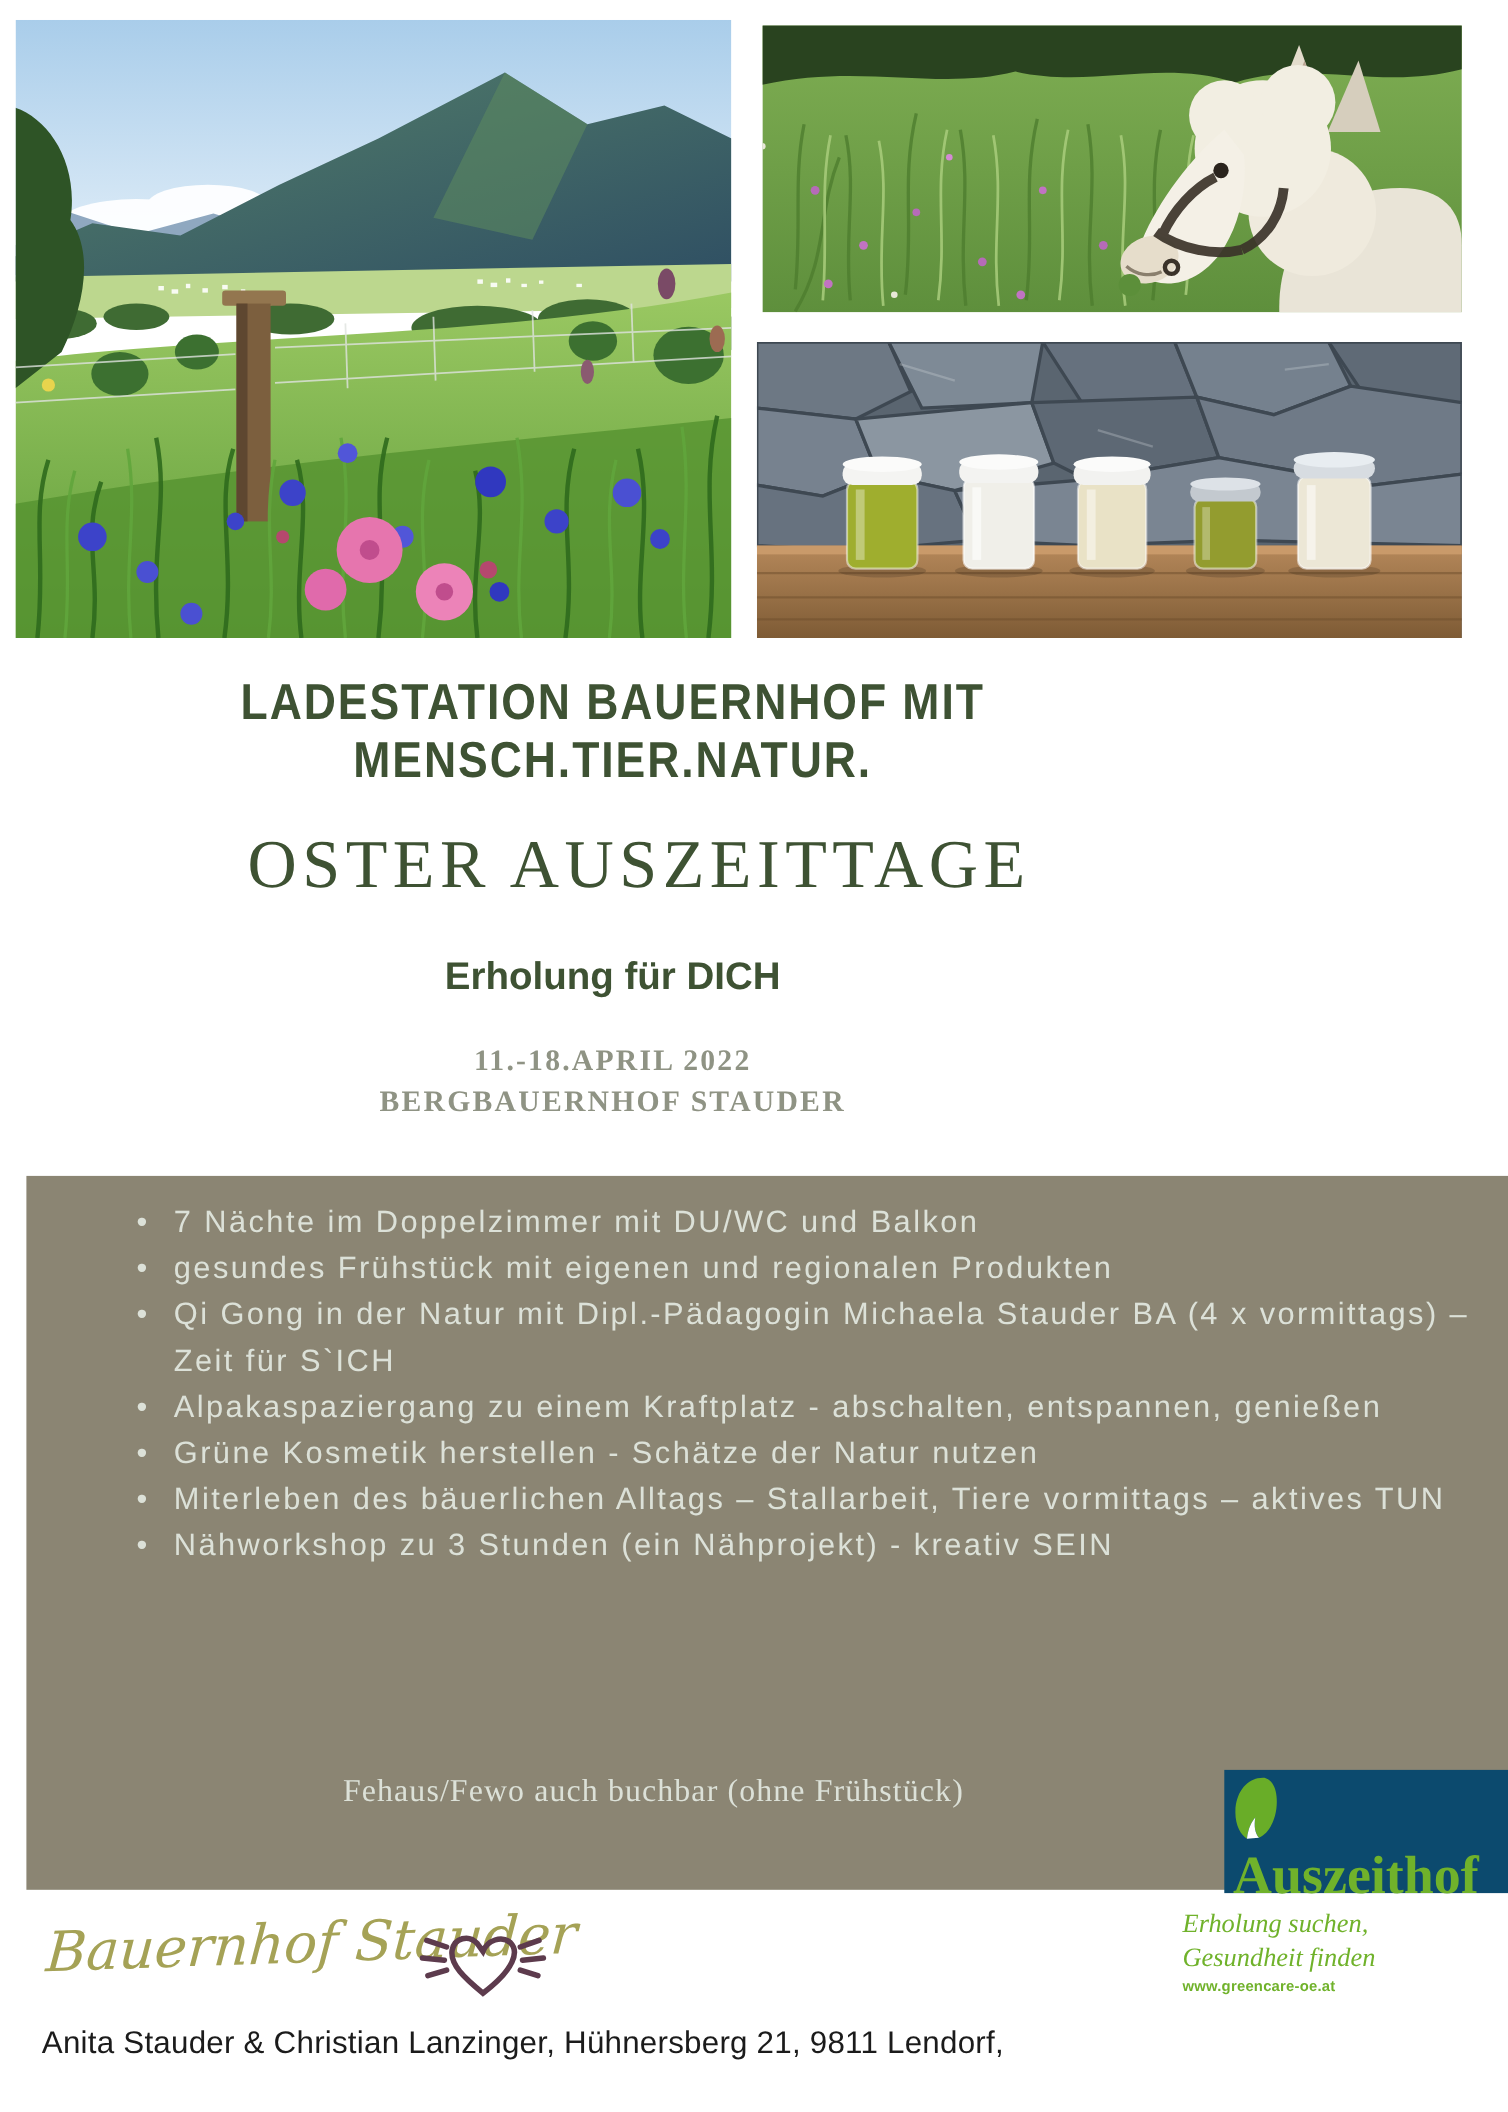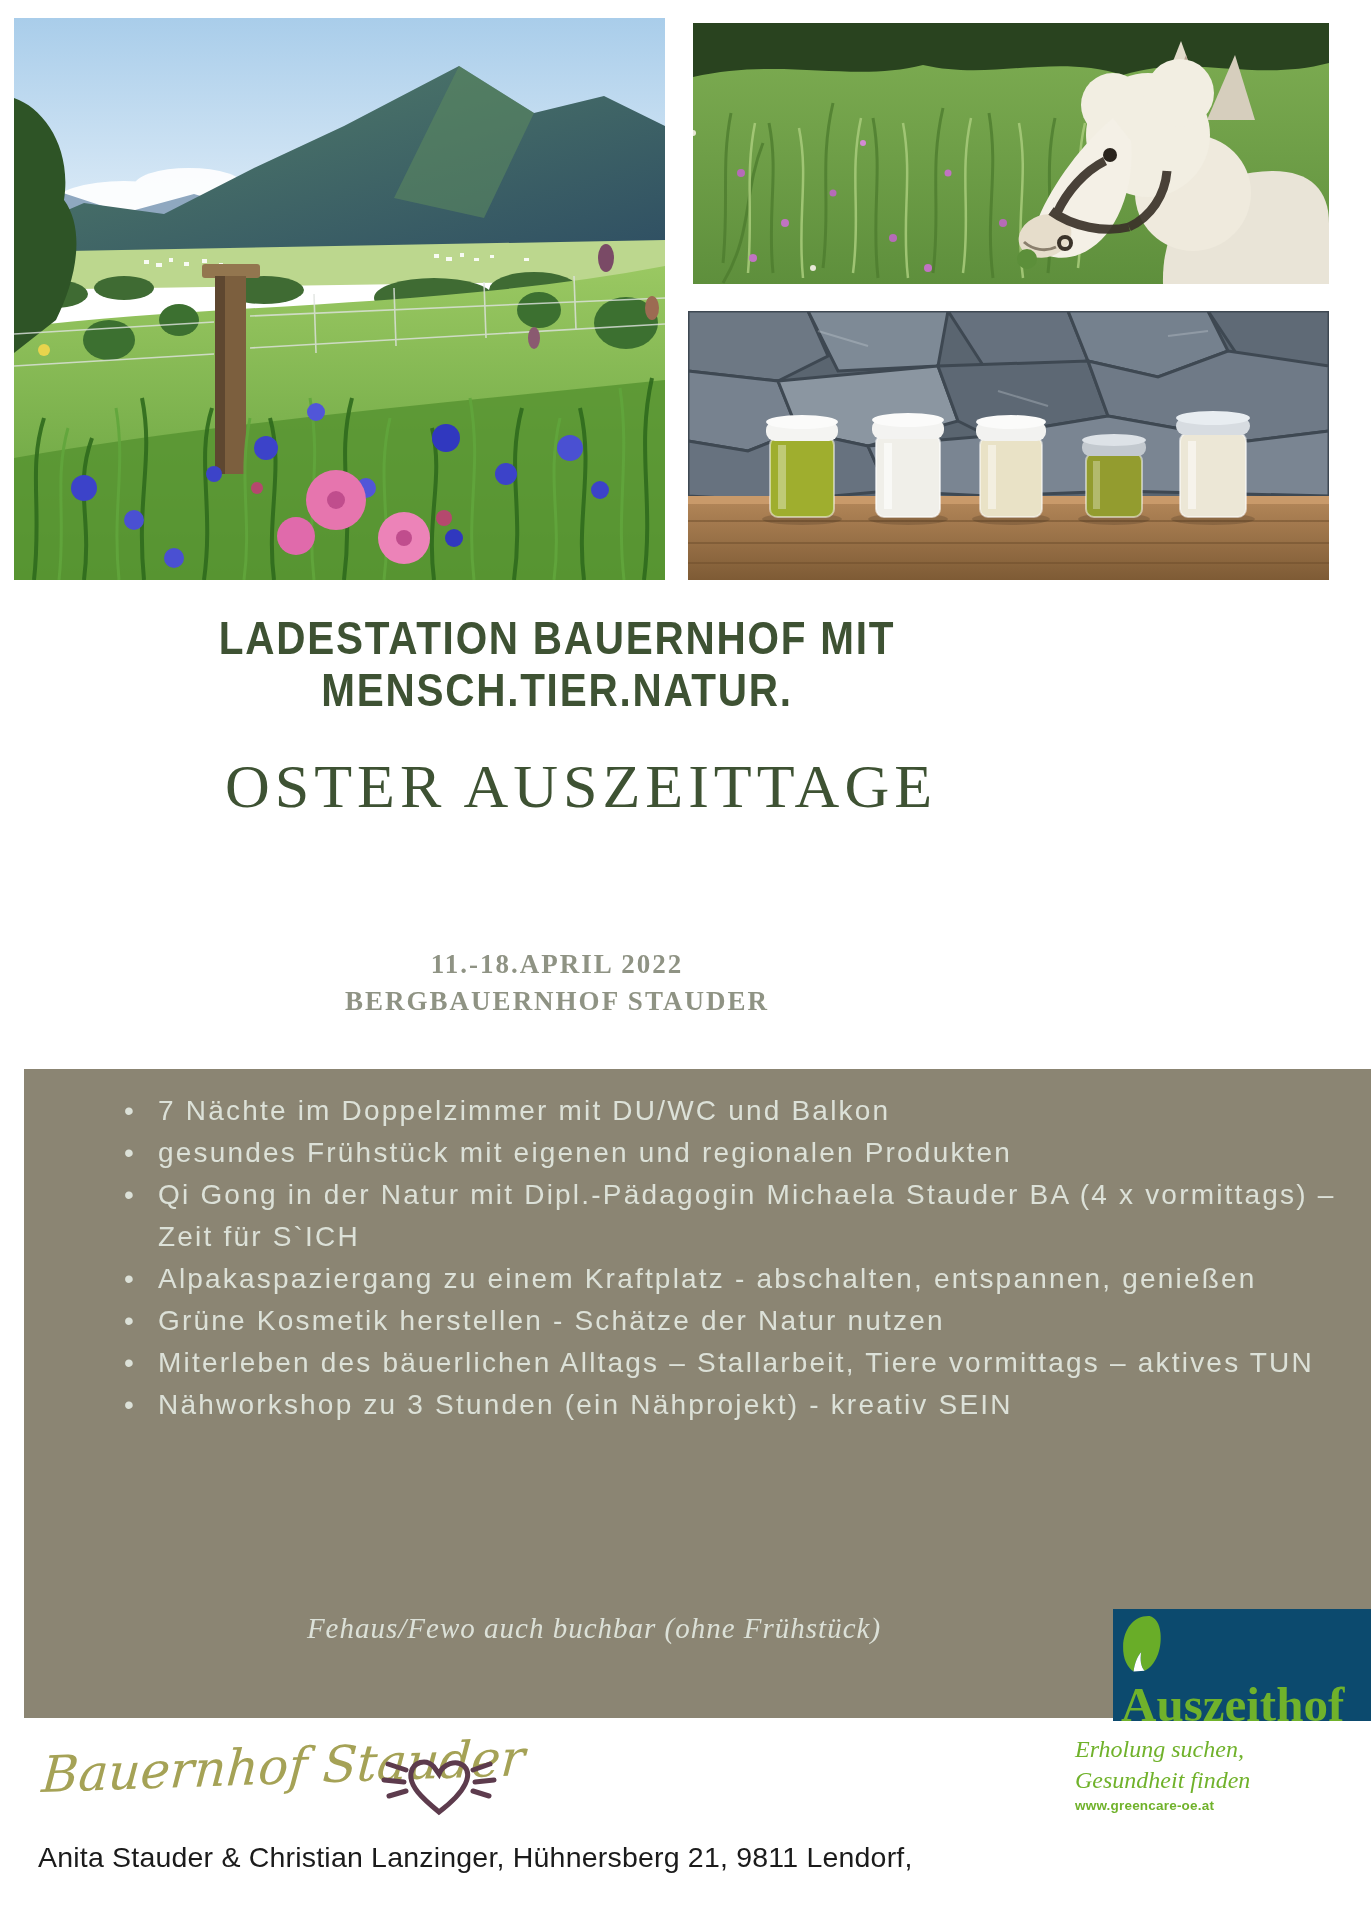--- a/index.html
+++ b/index.html
@@ -21,21 +21,21 @@
   .kicker{top:612px;font-weight:700;font-size:46px;line-height:52px;letter-spacing:2px;transform:scaleX(.88);}
   .big-title{top:750px;font-family:"Liberation Serif",serif;font-weight:400;font-size:62px;line-height:72px;letter-spacing:5px;padding-left:48px;}
   .subtitle{top:868px;font-weight:700;font-size:35px;}
   .dates{top:946px;font-family:"Liberation Serif",serif;font-weight:700;font-size:27px;line-height:37px;letter-spacing:2px;color:var(--date-gray);}
 
   .band{position:absolute;left:0;top:1069px;width:1371px;height:649px;background:var(--band-olive);margin-left:24px;}
   .band ul{position:absolute;left:96px;top:21px;width:1230px;list-style:none;}
   .band li{position:relative;padding-left:38px;font-size:28px;line-height:42px;letter-spacing:2.2px;color:var(--band-text);}
   .band li::before{content:"\2022";position:absolute;left:4px;top:0;}
   .band-note{position:absolute;left:0;top:543px;width:1140px;text-align:center;
-    font-family:"Liberation Serif",serif;font-style:italic;font-size:29px;letter-spacing:1px;color:var(--band-text);}
+    font-family:"Liberation Serif",serif;font-size:29px;letter-spacing:1px;color:var(--band-text);}
 
   .logo-box{position:absolute;left:1066px;top:1609px;width:261px;height:112px;background:#0c4a6e;z-index:5;margin-left:47px;}
   .logo-leaf{position:absolute;left:8px;top:5px;width:42px;height:68px;}
   .logo-name{position:absolute;left:8px;bottom:-8px;font-family:"Liberation Serif",serif;font-weight:700;
     font-size:49px;line-height:1;color:var(--brand-green);white-space:nowrap;}
   .logo-tagline{position:absolute;left:1075px;top:1734px;width:320px;font-family:"Liberation Serif",serif;
     font-style:italic;font-size:24px;line-height:31px;color:var(--brand-green);}
   .logo-url{position:absolute;left:1075px;top:1798px;font-size:13.5px;font-weight:700;letter-spacing:.2px;color:var(--brand-green);}
 
   .script-name{position:absolute;left:42px;top:1746px;font-family:"DejaVu Serif",serif;font-style:italic;
@@ -315,20 +315,21 @@
         <ellipse cx="525" cy="107" rx="37" ry="7" fill="#e8edf1"></ellipse>
       </g>
     </svg>
   </div>
 
   <div class="centercol kicker">
     <div>LADESTATION BAUERNHOF MIT</div>
     <div>MENSCH.TIER.NATUR.</div>
   </div>
   <div class="centercol big-title">OSTER AUSZEITTAGE</div>
+  <div class="centercol subtitle">Erholung für DICH</div>
   <div class="centercol dates">
     <div>11.-18.APRIL 2022</div>
     <div>BERGBAUERNHOF STAUDER</div>
   </div>
 
   <div class="band">
     <ul>
       <li>7 Nächte im Doppelzimmer mit DU/WC und Balkon</li>
       <li>gesundes Frühstück mit eigenen und regionalen Produkten</li>
       <li>Qi Gong in der Natur mit Dipl.-Pädagogin Michaela Stauder BA (4 x vormittags) – Zeit für S`ICH</li>

